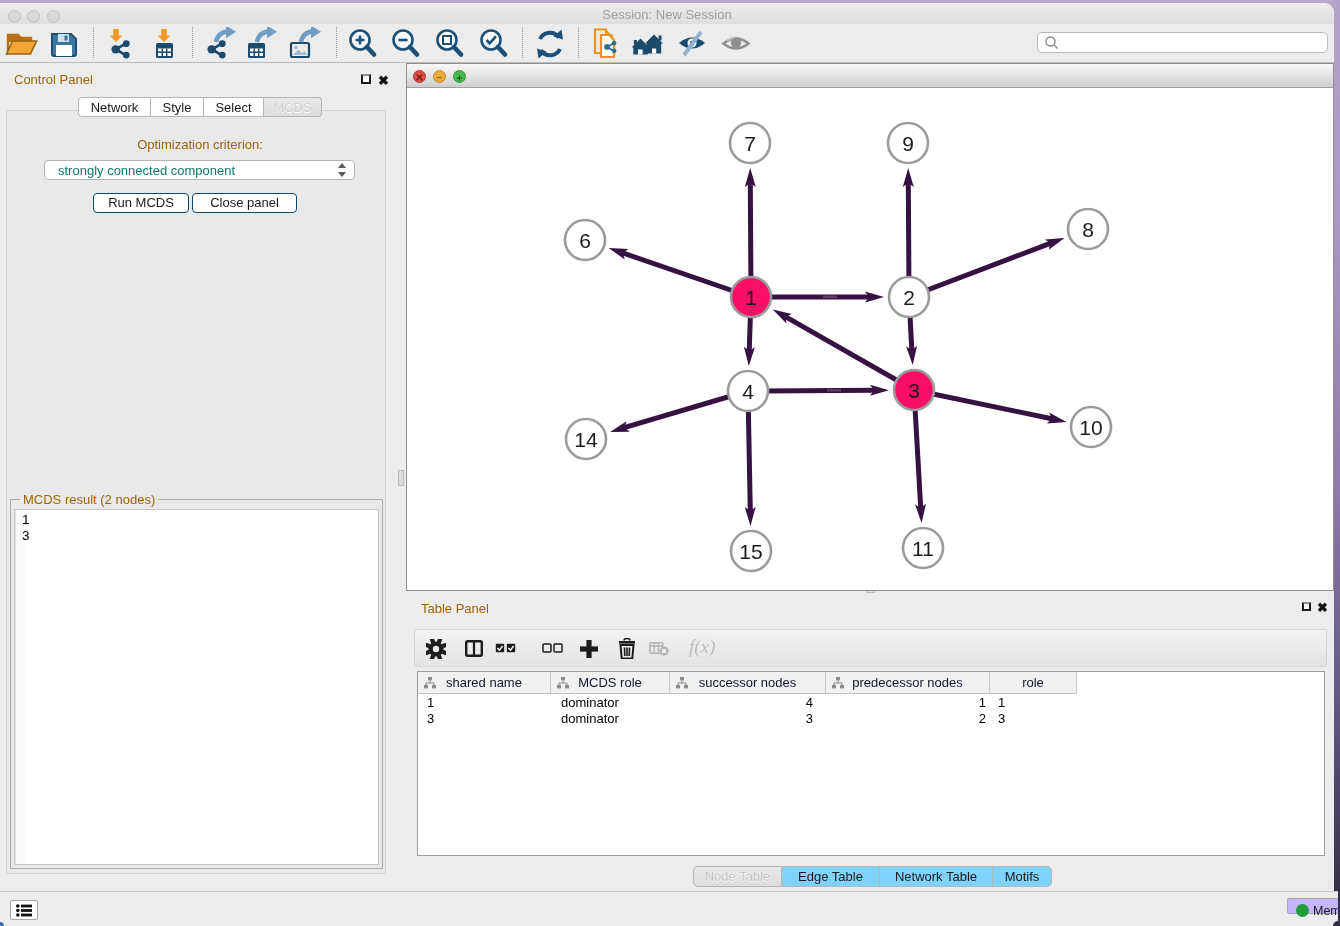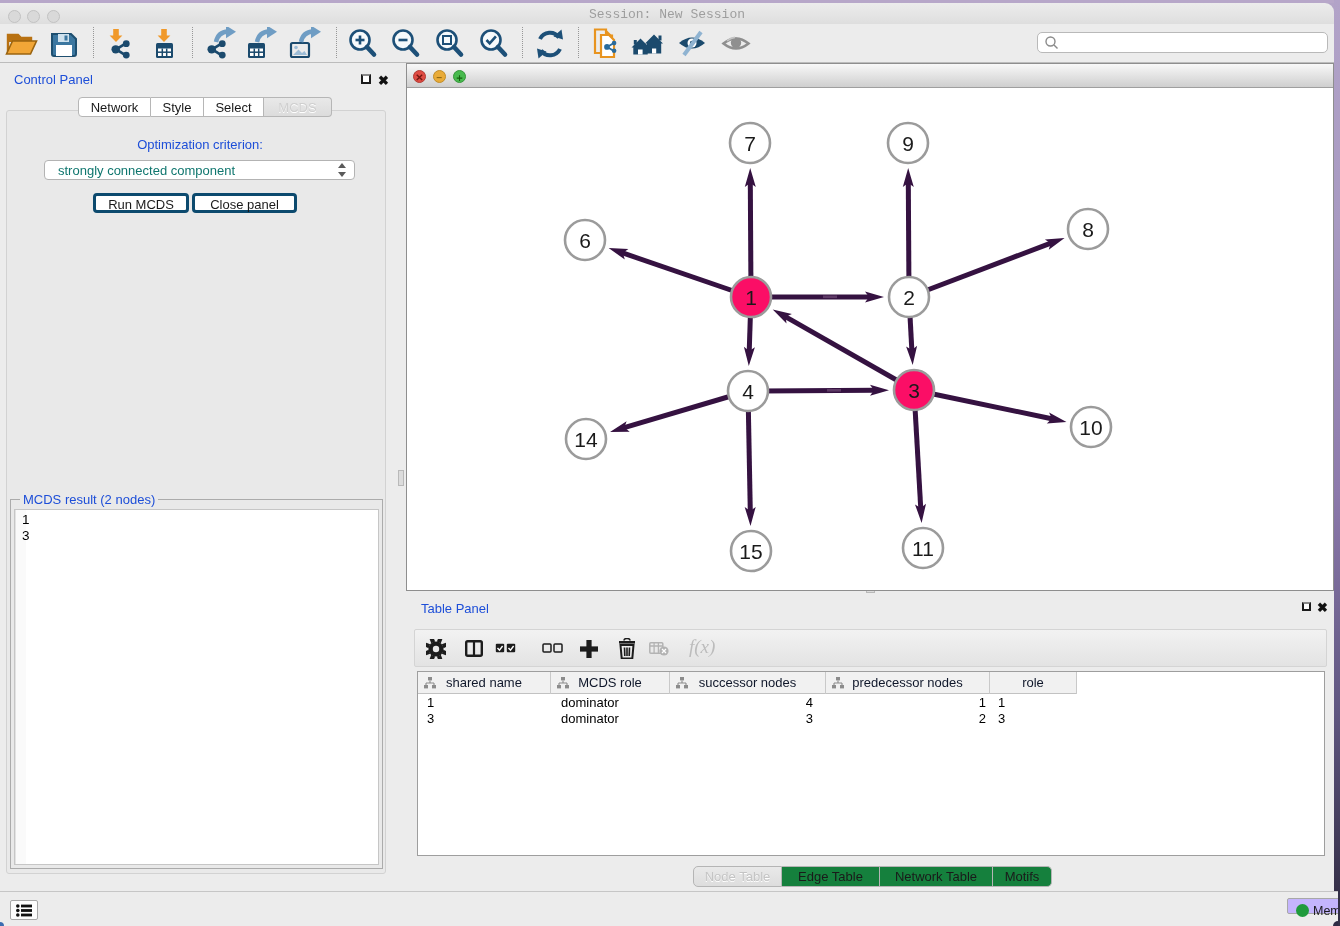--- a/index.html
+++ b/index.html
@@ -1,28 +1,28 @@
 <!DOCTYPE html>
 <html><head>
 <meta charset="utf-8">
 <style>
 * { margin:0; padding:0; box-sizing:border-box; }
 html,body { width:1340px; height:926px; overflow:hidden; }
 body { font-family:"Liberation Sans", sans-serif; background:#ececec; position:relative; }
 .abs { position:absolute; }
-.txt13 { font-size:13px; color:#1d4ed8; }
+.txt13 { font-size:13px; color:#a16207; }
 
 #wall-top { left:0; top:0; width:1340px; height:3px; background:#b7a7c9; }
 #wall-right { left:1334px; top:0; width:6px; height:891px;
   background:linear-gradient(#b2a3c8 0%, #a89ac2 25%, #8d7aac 55%, #5f5680 80%, #363049 100%); }
 #corner-bl { left:0px; top:922px; width:4px; height:4px; background:#3c6cb0; border-radius:0 4px 0 0; }
 #corner-br { left:1333px; top:921px; width:5px; height:5px; background:#2e2b44; border-radius:5px 0 0 0; }
 #wall-right2 { left:1338px; top:891px; width:2px; height:35px; background:#343047; }
 #corner-tr { left:1322px; top:0px; width:12px; height:14px; background:#b3a4c7; }
-#titlebar { border-top-right-radius:9px;font-family:Liberation Mono, monospace; }
+#titlebar { border-top-right-radius:9px; }
 
 #titlebar { left:0; top:3px; width:1334px; height:21px;
   background:linear-gradient(#ececec,#dedede); }
 .tl-dot { position:absolute; top:7px; width:13px; height:13px; border-radius:50%;
   background:#d9d9d9; border:1px solid #c2c2c2; }
 #title-text { position:absolute; left:0; right:0; top:4px; text-align:center;
   font-size:13px; color:#9e9e9e; }
 
 #toolbar { left:0; top:24px; width:1334px; height:39px; background:#ececec;
   border-bottom:1px solid #bcbcbc; }
@@ -34,21 +34,21 @@
 #cp-title { left:14px; top:72px; width:200px; height:16px; }
 .winbtn-sq { position:absolute; width:10px; height:10px; border:2px solid #1c1c1c; border-top-color:#8a8a8a; background:#fff; }
 .winbtn-x { position:absolute; font-size:13px; font-weight:bold; color:#111; line-height:11px; }
 #cp-content { left:6px; top:110px; width:380px; height:764px; background:#e9e9e9;
   border:1px solid #d2d2d2; border-radius:3px; }
 .tab { position:absolute; top:97px; height:20px; background:#fff; border:1px solid #b6b6b6;
   border-left:none; font-size:13px; color:#1a1a1a; text-align:center; line-height:19px; }
 #opt-label { left:0px; top:137px; width:400px; text-align:center; }
 #combo { left:44px; top:160px; width:311px; height:20px; background:#fff;
   border:1px solid #b3b3b3; border-radius:4px; }
-.btn { position:absolute; top:193px; height:20px; background:#fff; border:3px solid #0c4a6e;
+.btn { position:absolute; top:193px; height:20px; background:#fff; border:1px solid #0c4a6e;
   border-radius:4px; font-size:13px; color:#1a1a1a; text-align:center; line-height:18px; }
 #fieldset { left:10px; top:499px; width:373px; height:370px; border:1px solid #ababab; }
 #fs-legend { left:20px; top:492px; background:#e9e9e9; padding:0 3px; }
 #fs-white { left:14px; top:509px; width:365px; height:356px; background:#fff; border:1px solid #c6c6c6; }
 #fs-scroll { left:348px; top:0px; width:11px; height:354px; background:#fafafa; border-left:1px solid #e3e3e3; }
 
 #netwin { left:406px; top:63px; width:928px; height:528px; border:1px solid #8e8e8e; background:#fff; }
 #net-titlebar { position:absolute; left:0; top:0; width:926px; height:24px;
   background:linear-gradient(#f8f8f8,#cfcfcf); border-bottom:1px solid #9f9f9f; }
 .traffic { position:absolute; top:6px; width:13px; height:13px; border-radius:50%;
@@ -61,21 +61,21 @@
 #tp-title { left:421px; top:601px; }
 #tp-toolbar { left:414px; top:629px; width:913px; height:38px;
   background:linear-gradient(#f2f2f2,#e3e3e3); border:1px solid #d4d4d4; border-radius:2px; }
 .tpicon { position:absolute; }
 #table { left:417px; top:671px; width:908px; height:185px; background:#fff; border:1px solid #9e9e9e; }
 #thead { position:absolute; left:0; top:0; width:659px; height:22px; background:#f1f1f1;
   border-bottom:1px solid #c2c2c2; }
 .th { position:absolute; top:0; height:22px; border-right:1px solid #c9c9c9;
   font-size:13px; color:#0f172a; text-align:center; line-height:21px; }
 .td { position:absolute; font-size:13px; color:#000; }
-.btab { position:absolute; top:866px; height:21px; background:#15803d; border:1px solid #b5b5b5;
+.btab { position:absolute; top:866px; height:21px; background:#7dd3fc; border:1px solid #b5b5b5;
   border-left:none; font-size:13px; color:#1a1a1a; text-align:center; line-height:20px; }
 
 #statusbar { left:0; top:891px; width:1338px; height:35px; background:#ececec; border-top:1px solid #c6c6c6; }
 #listbtn { position:absolute; left:10px; top:8px; width:28px; height:20px; background:#fdfdfd;
   border:1px solid #a8a8a8; border-radius:2px; }
 #membtn { position:absolute; left:1255px; top:6px; width:74px; height:16px; background:#c4b5fd;
   border:1px solid #a8a8a8; border-radius:2px; font-size:13px; color:#1a1a1a;margin-left:32px; }
 </style>
 </head>
 <body>
@@ -232,21 +232,21 @@
 </svg>
 </div>
 
 <div class="abs txt13" id="cp-title">Control Panel</div>
 <div class="winbtn-sq" style="left:361px; top:74px;"></div>
 <div class="winbtn-x" style="left:378px; top:75px;">✖</div>
 <div class="abs" id="cp-content"></div>
 <div class="tab" style="left:78px; width:73px; border-left:1px solid #b6b6b6; border-radius:4px 0 0 4px;">Network</div>
 <div class="tab" style="left:151px; width:53px;">Style</div>
 <div class="tab" style="left:204px; width:60px;">Select</div>
-<div class="tab" style="left:264px; width:68px; background:linear-gradient(#e9e9e9,#dcdcdc); color:#cfcfcf; text-shadow:0 1px 0 #fff; border-radius:0 4px 4px 0;">MCDS</div>
+<div class="tab" style="left:264px; width:58px; background:linear-gradient(#e9e9e9,#dcdcdc); color:#cfcfcf; text-shadow:0 1px 0 #fff; border-radius:0 4px 4px 0;">MCDS</div>
 <div class="abs txt13" id="opt-label">Optimization criterion:</div>
 <div class="abs" id="combo">
   <span style="position:absolute;left:13px;top:2px;font-size:13px;color:#0f766e;">strongly connected component</span>
   <svg width="10" height="14" style="position:absolute;right:7px;top:2px">
     <path d="M5 0 L9 5 H1 Z" fill="#5a5a5a"></path>
     <path d="M5 14 L1 9 H9 Z" fill="#5a5a5a"></path>
   </svg>
 </div>
 <div class="btn" style="left:93px; width:96px;">Run MCDS</div>
 <div class="btn" style="left:192px; width:105px;">Close panel</div>

